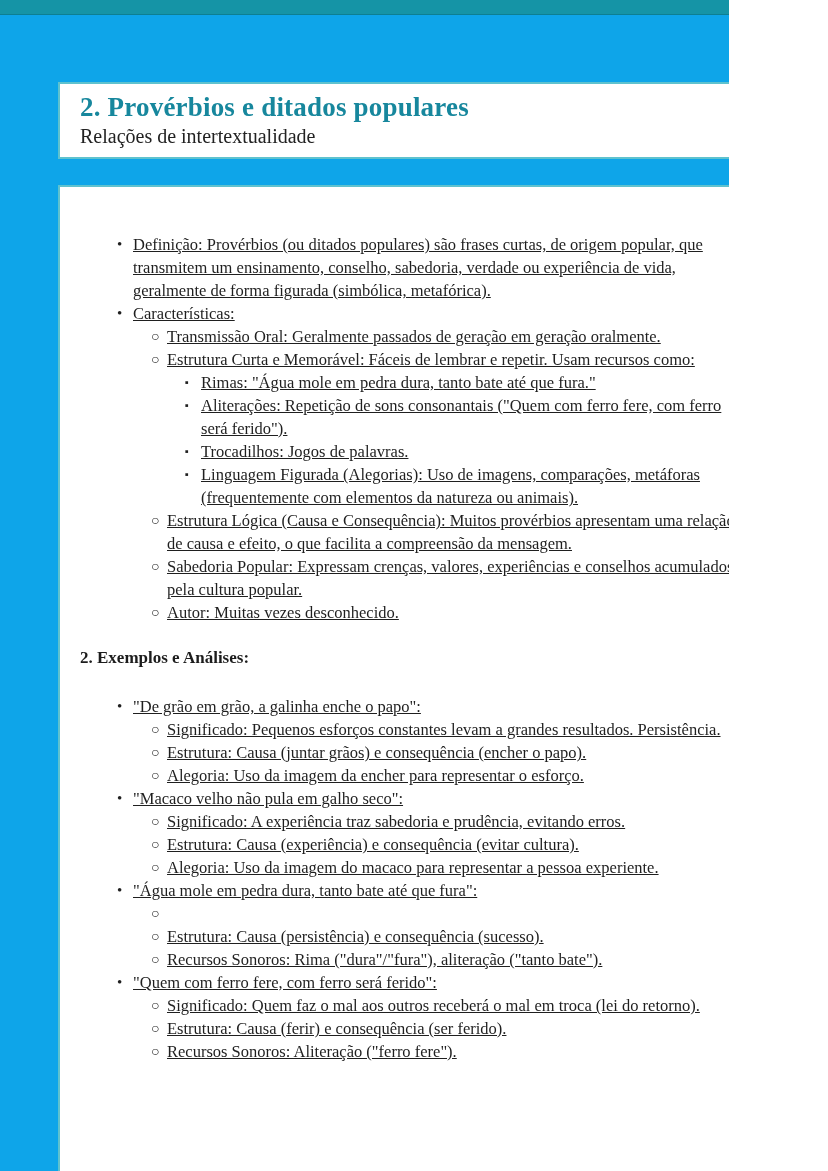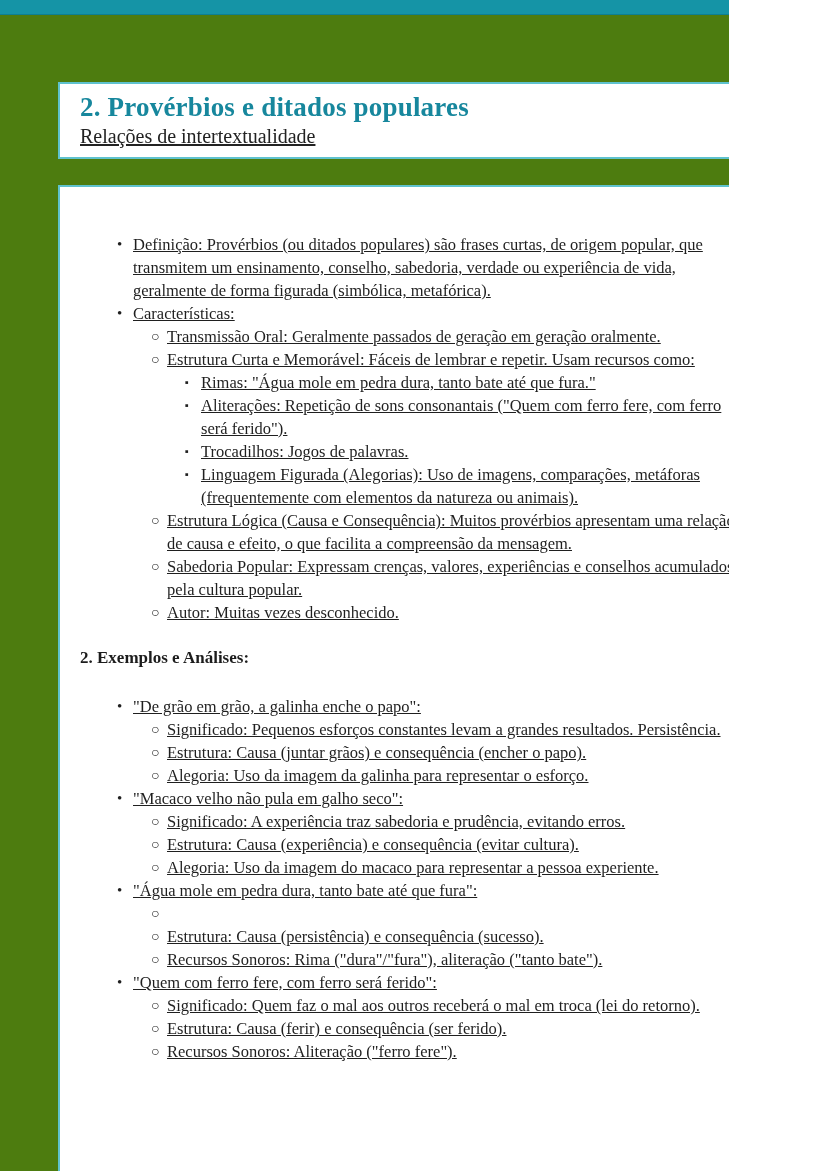--- a/index.html
+++ b/index.html
@@ -3,21 +3,21 @@
 <meta charset="utf-8">
 <style>
   * { margin: 0; padding: 0; box-sizing: border-box; }
   html, body { background: #ffffff; }
   body { font-family: "Liberation Serif", "DejaVu Serif", serif; }
 
   .page {
     position: relative;
     width: 729px;
     height: 1171px;
-    background: #4d7c0f;
+    background: #0ea5e9;
     overflow: hidden;
   }
 
   .top-bar {
     position: absolute;
     left: 0; top: 0;
     width: 828px;
     height: 15px;
     background: #1594a6;
     border-bottom: 1px solid #0d7f92;
@@ -39,21 +39,20 @@
     font-weight: bold;
     font-size: 27px;
     line-height: 33px;
     letter-spacing: 0.2px;
   }
 
   .page-subtitle {
     color: #222222;
     font-size: 20px;
     line-height: 25px;
-    text-decoration: underline;
   }
 
   .content-card {
     position: absolute;
     left: 58px;
     top: 185px;
     width: 712px;
     height: 1100px; 
     border: 2px solid #5fc2ce;
     background: #ffffff;
@@ -162,21 +161,21 @@
         <div class="li lvl2">
           <span class="marker">○</span>
           <span class="txt">Significado: Pequenos esforços constantes levam a grandes resultados. Persistência.</span>
         </div>
         <div class="li lvl2">
           <span class="marker">○</span>
           <span class="txt">Estrutura: Causa (juntar grãos) e consequência (encher o papo).</span>
         </div>
         <div class="li lvl2">
           <span class="marker">○</span>
-          <span class="txt">Alegoria: Uso da imagem da galinha para representar o esforço.</span>
+          <span class="txt">Alegoria: Uso da imagem da encher para representar o esforço.</span>
         </div>
         <div class="li lvl1">
           <span class="marker">•</span>
           <span class="txt">"Macaco velho não pula em galho seco":</span>
         </div>
         <div class="li lvl2">
           <span class="marker">○</span>
           <span class="txt">Significado: A experiência traz sabedoria e prudência, evitando erros.</span>
         </div>
         <div class="li lvl2">

